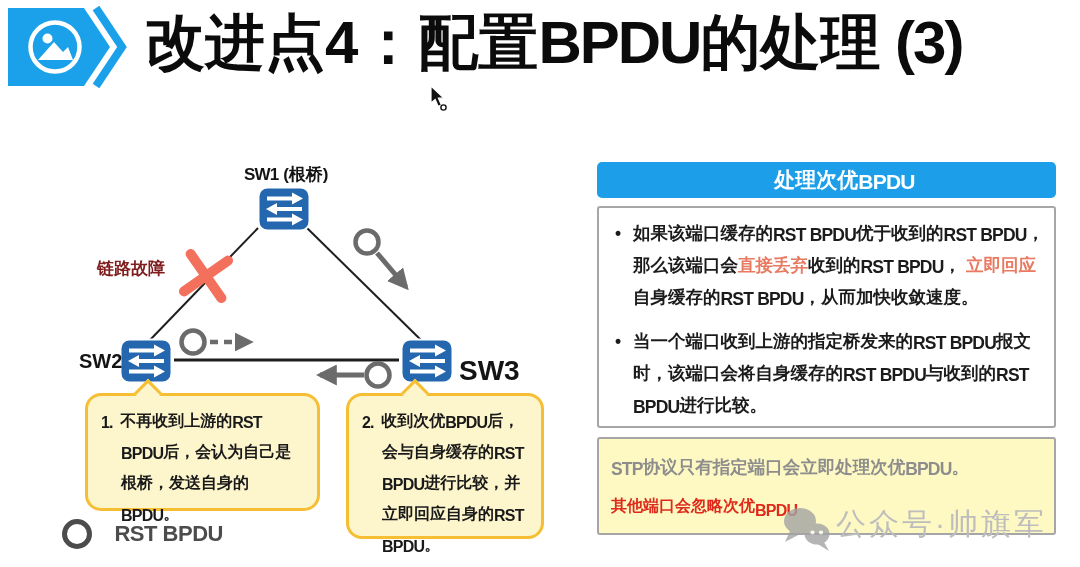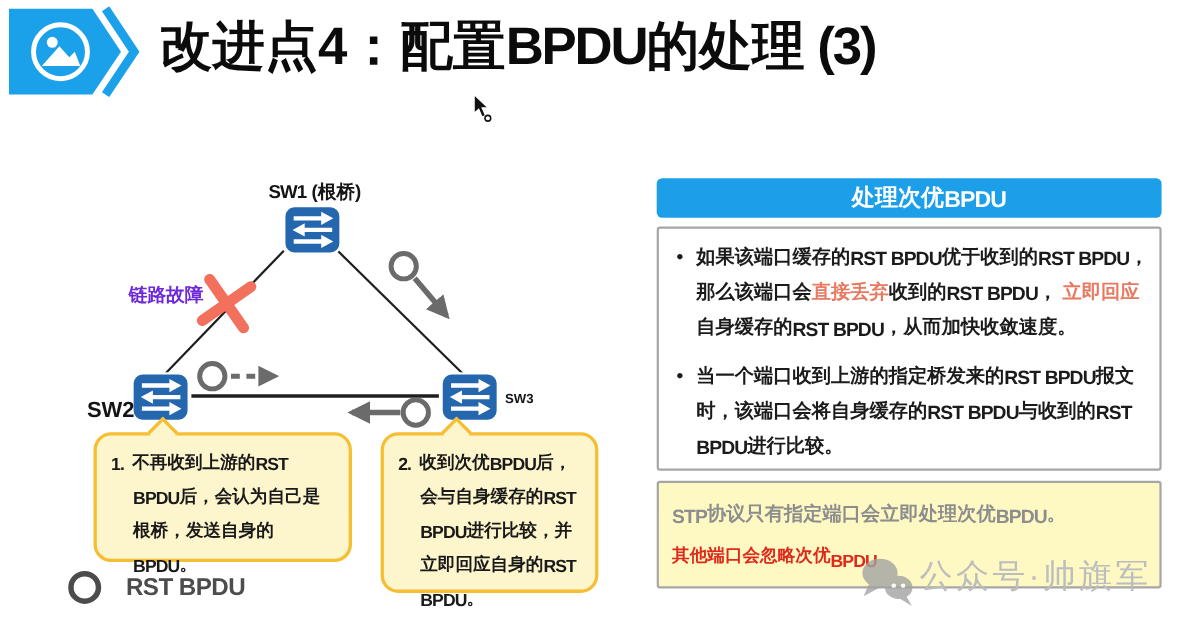--- a/index.html
+++ b/index.html
@@ -5,36 +5,36 @@
   * { margin:0; padding:0; box-sizing:border-box; }
   html,body { width:1080px; height:567px; }
   body {
     position:relative; background:#ffffff; overflow:hidden;
     font-family:"Liberation Sans", sans-serif; color:#1a1a1a;
   }
   .abs { position:absolute; }
 
   
   .slide-title {
-    left:145px; top:14px; font-size:48px; line-height:58px;
+    left:145px; top:14px; font-size:60px; line-height:58px;
     font-weight:900; color:#0b0b0b; letter-spacing:0px; white-space:nowrap;
   }
   .slide-title .latin { top:0; letter-spacing:-2px; font-weight:900; }
 
   
   .latin { font-weight:700; letter-spacing:-0.8px; position:relative; top:2px; }
   .low   { top:5px; }
   .red   { color:#e8male; }
   span.red { color:#e87a61; font-weight:700; }
   span.num { margin-right:3px; }
 
   
   .node-label { font-weight:800; color:#141414; white-space:nowrap; }
   .node-label .latin { top:0; }
-  .failure-label { color:#6d28d9; font-weight:700; font-size:17px; white-space:nowrap;margin-left:20px; }
+  .failure-label { color:#7f1d1d; font-weight:700; font-size:17px; white-space:nowrap; }
 
   
   .callout {
     background:#fdf5cc; border:3px solid #f5be33; border-radius:16px;
     padding:9px 11px 8px 13px; font-size:16px; line-height:31px; font-weight:700;
     color:#191919;
   }
   .callout p { text-indent:-20px; margin-left:20px; }
   .callout .tail {
     position:absolute; top:-13px; width:20px; height:20px; background:#fdf5cc;
@@ -148,22 +148,22 @@
   <rect x="1.5" y="1.5" width="51" height="43" rx="9" fill="#1d63ad" stroke="#ffffff" stroke-width="2" opacity="0.97"></rect>
   <line x1="10" y1="12.5" x2="36" y2="12.5" stroke="#ffffff" stroke-width="4"></line>
   <polygon points="35,6.5 46,12.5 35,18.5" fill="#ffffff"></polygon>
   <line x1="45" y1="23" x2="19" y2="23" stroke="#ffffff" stroke-width="4"></line>
   <polygon points="20,17 9,23 20,29" fill="#ffffff"></polygon>
   <line x1="10" y1="33.5" x2="36" y2="33.5" stroke="#ffffff" stroke-width="4"></line>
   <polygon points="35,27.5 46,33.5 35,39.5" fill="#ffffff"></polygon>
 </svg>
 
 <div class="abs node-label" style="left:244px; top:163px; font-size:17px;"><span class="latin">SW1</span><span> (根桥)</span></div>
-<div class="abs node-label" style="left:79px; top:350px; font-size:20px;margin-top:12px;">SW2</div>
-<div class="abs node-label" style="left:459px; top:355px; font-size:12px;">SW3</div>
+<div class="abs node-label" style="left:79px; top:350px; font-size:20px;">SW2</div>
+<div class="abs node-label" style="left:459px; top:355px; font-size:28px;">SW3</div>
 <div class="abs failure-label" style="left:97px; top:257px;">链路故障</div>
 
 <div class="abs callout" style="left:85px; top:393px; width:235px; height:118px;">
   <span class="tail" style="left:50px;"></span>
   <p><span class="latin num">1.</span><span> 不再收到上游的</span><span class="latin">RST BPDU</span><span>后，会认为自己是根桥，发送自身的</span><span class="latin">BPDU</span><span>。</span></p>
 </div>
 
 <div class="abs callout" style="left:346px; top:393px; width:198px; height:146px;">
   <span class="tail" style="left:56px;"></span>
   <p><span class="latin num">2.</span><span> 收到次优</span><span class="latin">BPDU</span><span>后，会与自身缓存的</span><span class="latin">RST BPDU</span><span>进行比较，并立即回应自身的</span><span class="latin">RST BPDU</span><span>。</span></p>

